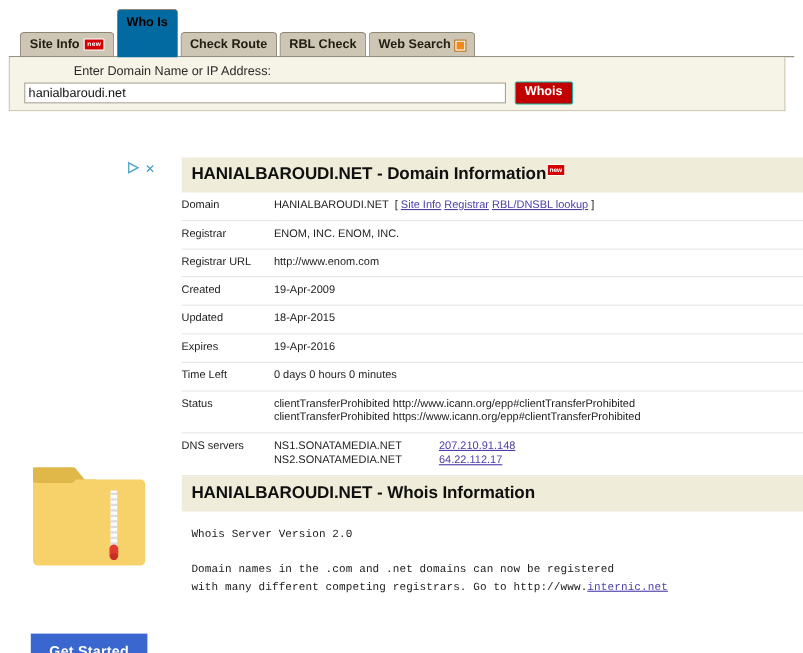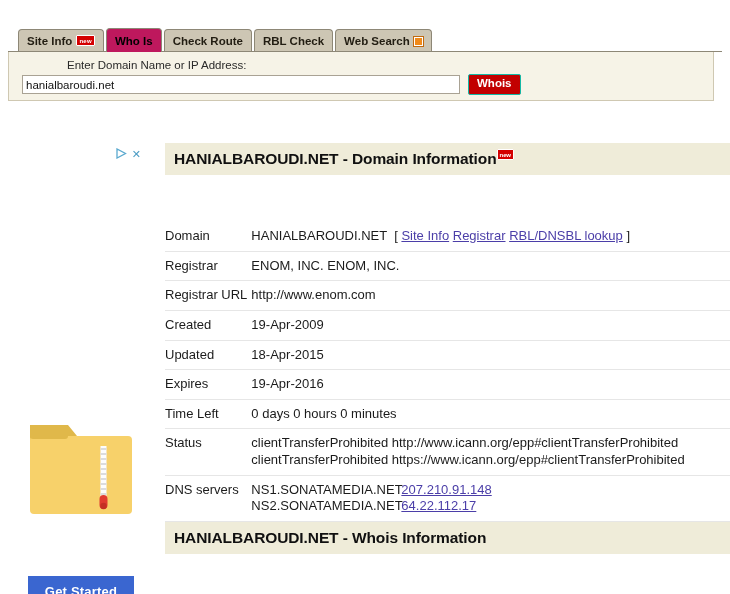--- a/index.html
+++ b/index.html
@@ -43,24 +43,24 @@
     color: #221d12;
     display: flex;
     align-items: center;
     gap: 4px;
     white-space: nowrap;
     line-height: 1;
     cursor: pointer;
     box-sizing: content-box;
   }
   .tab.active {
-    background: #be185d;
+    background: #0369a1;
     border-color: #8d8776;
     height: 19px;
-    padding-bottom: 1px;
+    padding-bottom: 21px;
     position: relative;
     z-index: 3;
     color: #000000;
     text-align: right;
   }
   .tab-newbadge {
     display: inline-block;
     background: #d40000;
     color: #ffffff;
     font-size: 6px;
@@ -205,22 +205,21 @@
     padding: 2px 2px 1px 2px;
     border: 1px solid #ffffff;
     border-radius: 1px;
     vertical-align: top;
     margin-left: 0px;
     transform: translateY(-1px);
   }
   table.info {
     width: 100%;
     border-collapse: collapse;
-    font-size: 13px;
-    margin-top: 47px;
+    font-size: 10px;
   }
   table.info td {
     border-bottom: 1px solid #e6e6e6;
     padding: 6px 4px 6px 0;
     vertical-align: top;
     color: #1b1b1b;
     line-height: 1.28;
   }
   td.k {
     width: 80px;
@@ -381,14 +380,19 @@
         <div class="nsrow">
           <span class="ns">NS2.SONATAMEDIA.NET</span><span class="lnk">64.22.112.17</span>
         </div>
       </td>
     </tr>
   </tbody>
     </table>
 
   <div class="sect-head">HANIALBAROUDI.NET - Whois Information</div>
 
+  <div class="mono"><span>Whois Server Version 2.0</span>
+
+<span>Domain names in the .com and .net domains can now be registered</span>
+<span>with many different competing registrars. Go to http://www.</span><span class="lnk">internic.net</span>
+</div>
 
 </div>
 
 </body></html>

